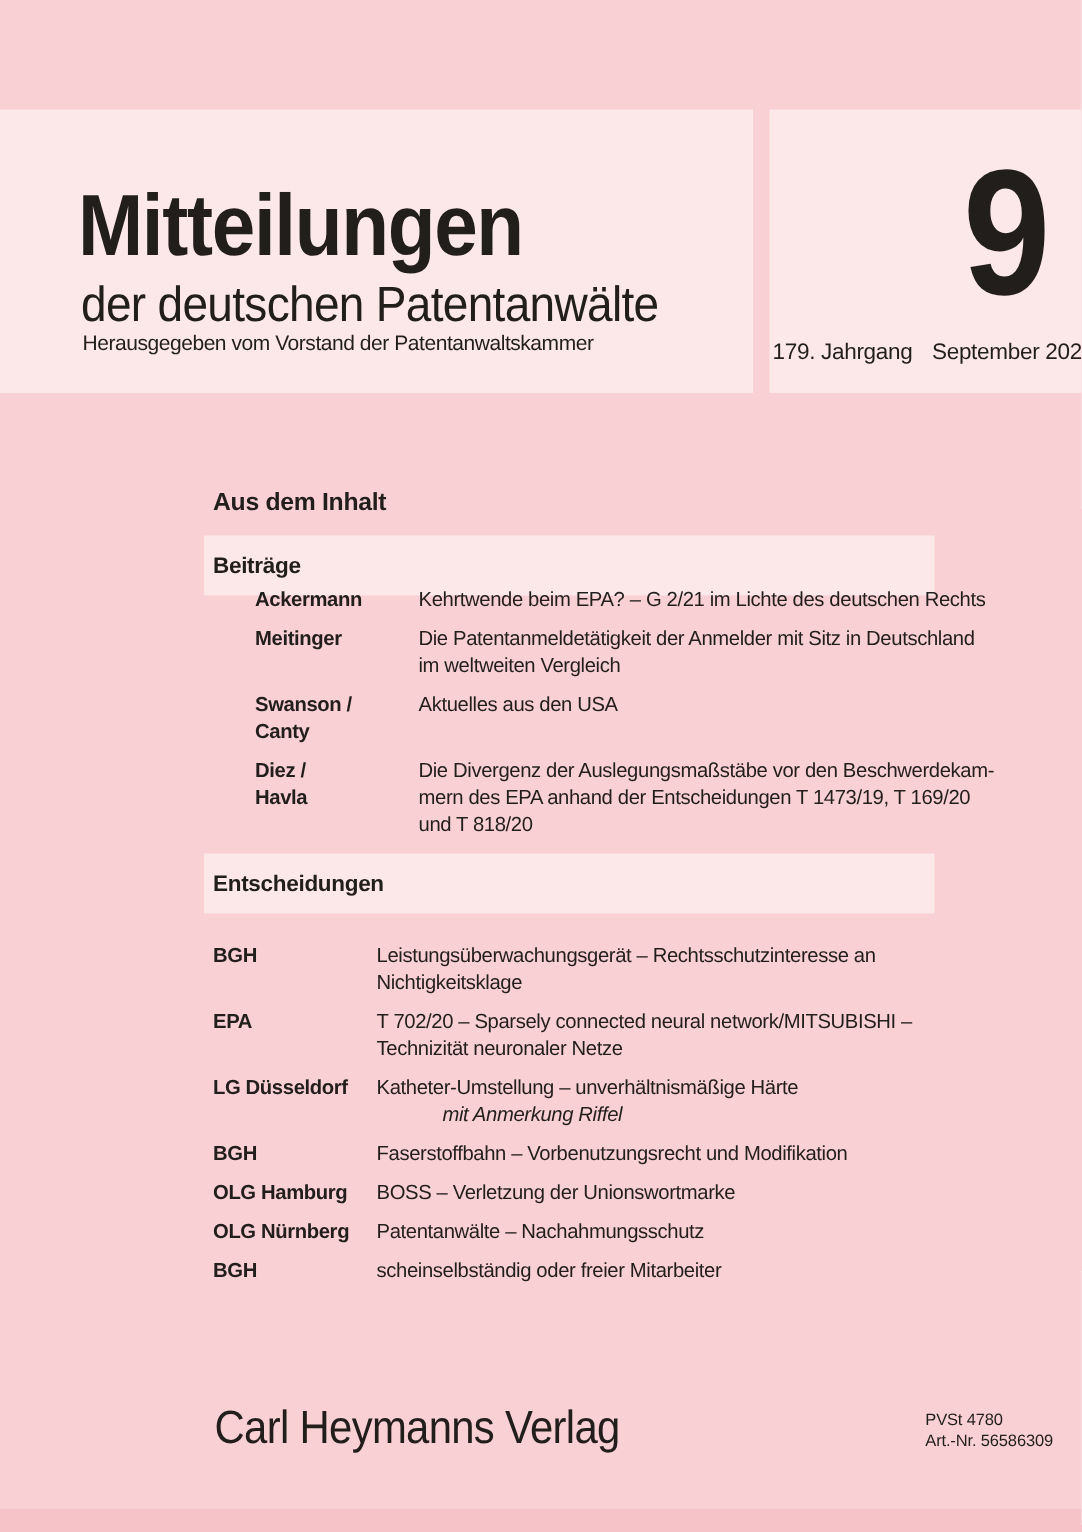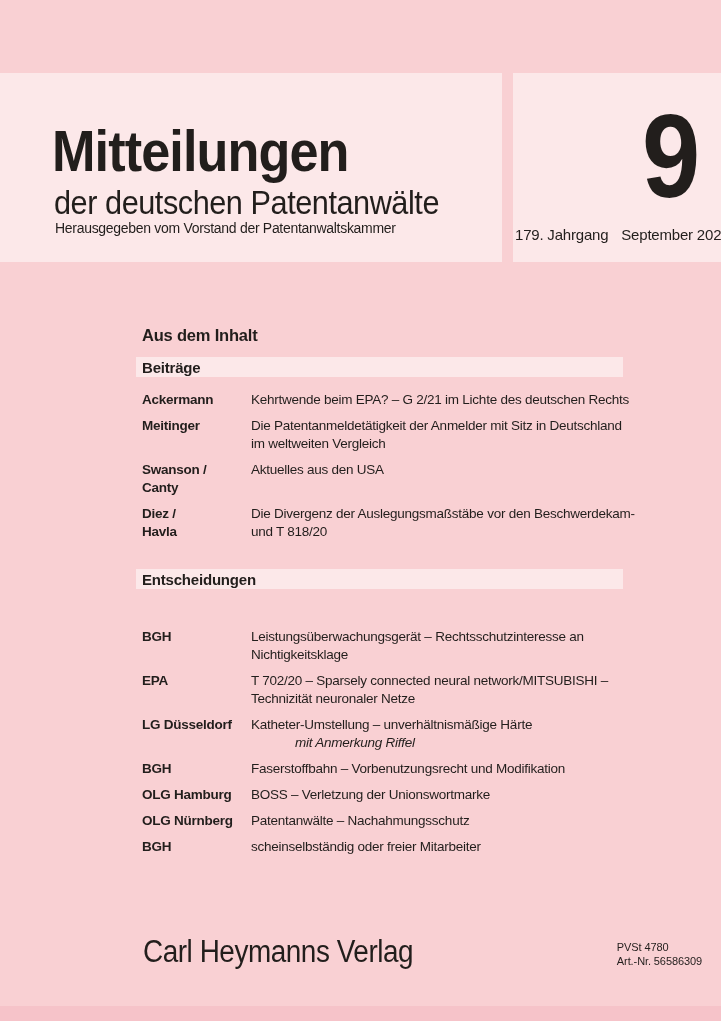--- a/index.html
+++ b/index.html
@@ -61,39 +61,39 @@
   }
 
   .toc-heading {
     position: absolute;
     left: 142px; top: 326px;
     font-size: 16.5px; font-weight: 700;
     letter-spacing: -0.2px;
   }
   .section-bar {
     position: absolute;
-    left: 136px; width: 487px; height: 20px;
+    left: 136px; width: 487px; height: 40px;
     background: var(--panel, #fce8e9);
     display: flex; align-items: center;
   }
   .section-bar .section-title {
     padding-left: 6px;
     font-size: 15px; font-weight: 700;
     letter-spacing: -0.2px;
   }
   .bar-1 { top: 357px; }
   .bar-2 { top: 569px; }
 
   .rows {
     position: absolute;
     left: 142px; width: 481px;
     font-size: 13.5px; line-height: 18px;
     letter-spacing: -0.25px;
   }
-  .rows-1 { top: 391px; }
+  .rows-1 { top: 391px; margin-left: 28px; }
   .rows-2 { top: 628px; }
   .row { display: flex; margin-bottom: 8px; }
   .row .label { width: 109px; flex: 0 0 109px; font-weight: 700; }
   .row .label div, .row .desc div { white-space: nowrap; }
   .row .desc { flex: 1; }
   .row .desc .italic { font-style: italic; margin-left: 44px; }
 
   .footer-publisher {
     position: absolute;
     left: 143px; top: 936px;
@@ -165,20 +165,21 @@
           <div>Aktuelles aus den USA</div>
         </div>
       </div>
       <div class="row">
         <div class="label">
           <div>Diez /</div>
           <div>Havla</div>
         </div>
         <div class="desc">
           <div>Die Divergenz der Auslegungsmaßstäbe vor den Beschwerdekam-</div>
+          <div>mern des EPA anhand der Entscheidungen T 1473/19, T 169/20</div>
           <div>und T 818/20</div>
         </div>
       </div>
     </div>
 
   <div class="section-bar bar-2">
     <span class="section-title">Entscheidungen</span>
   </div>
   <div class="rows rows-2" id="rows-1">
       <div class="row">

